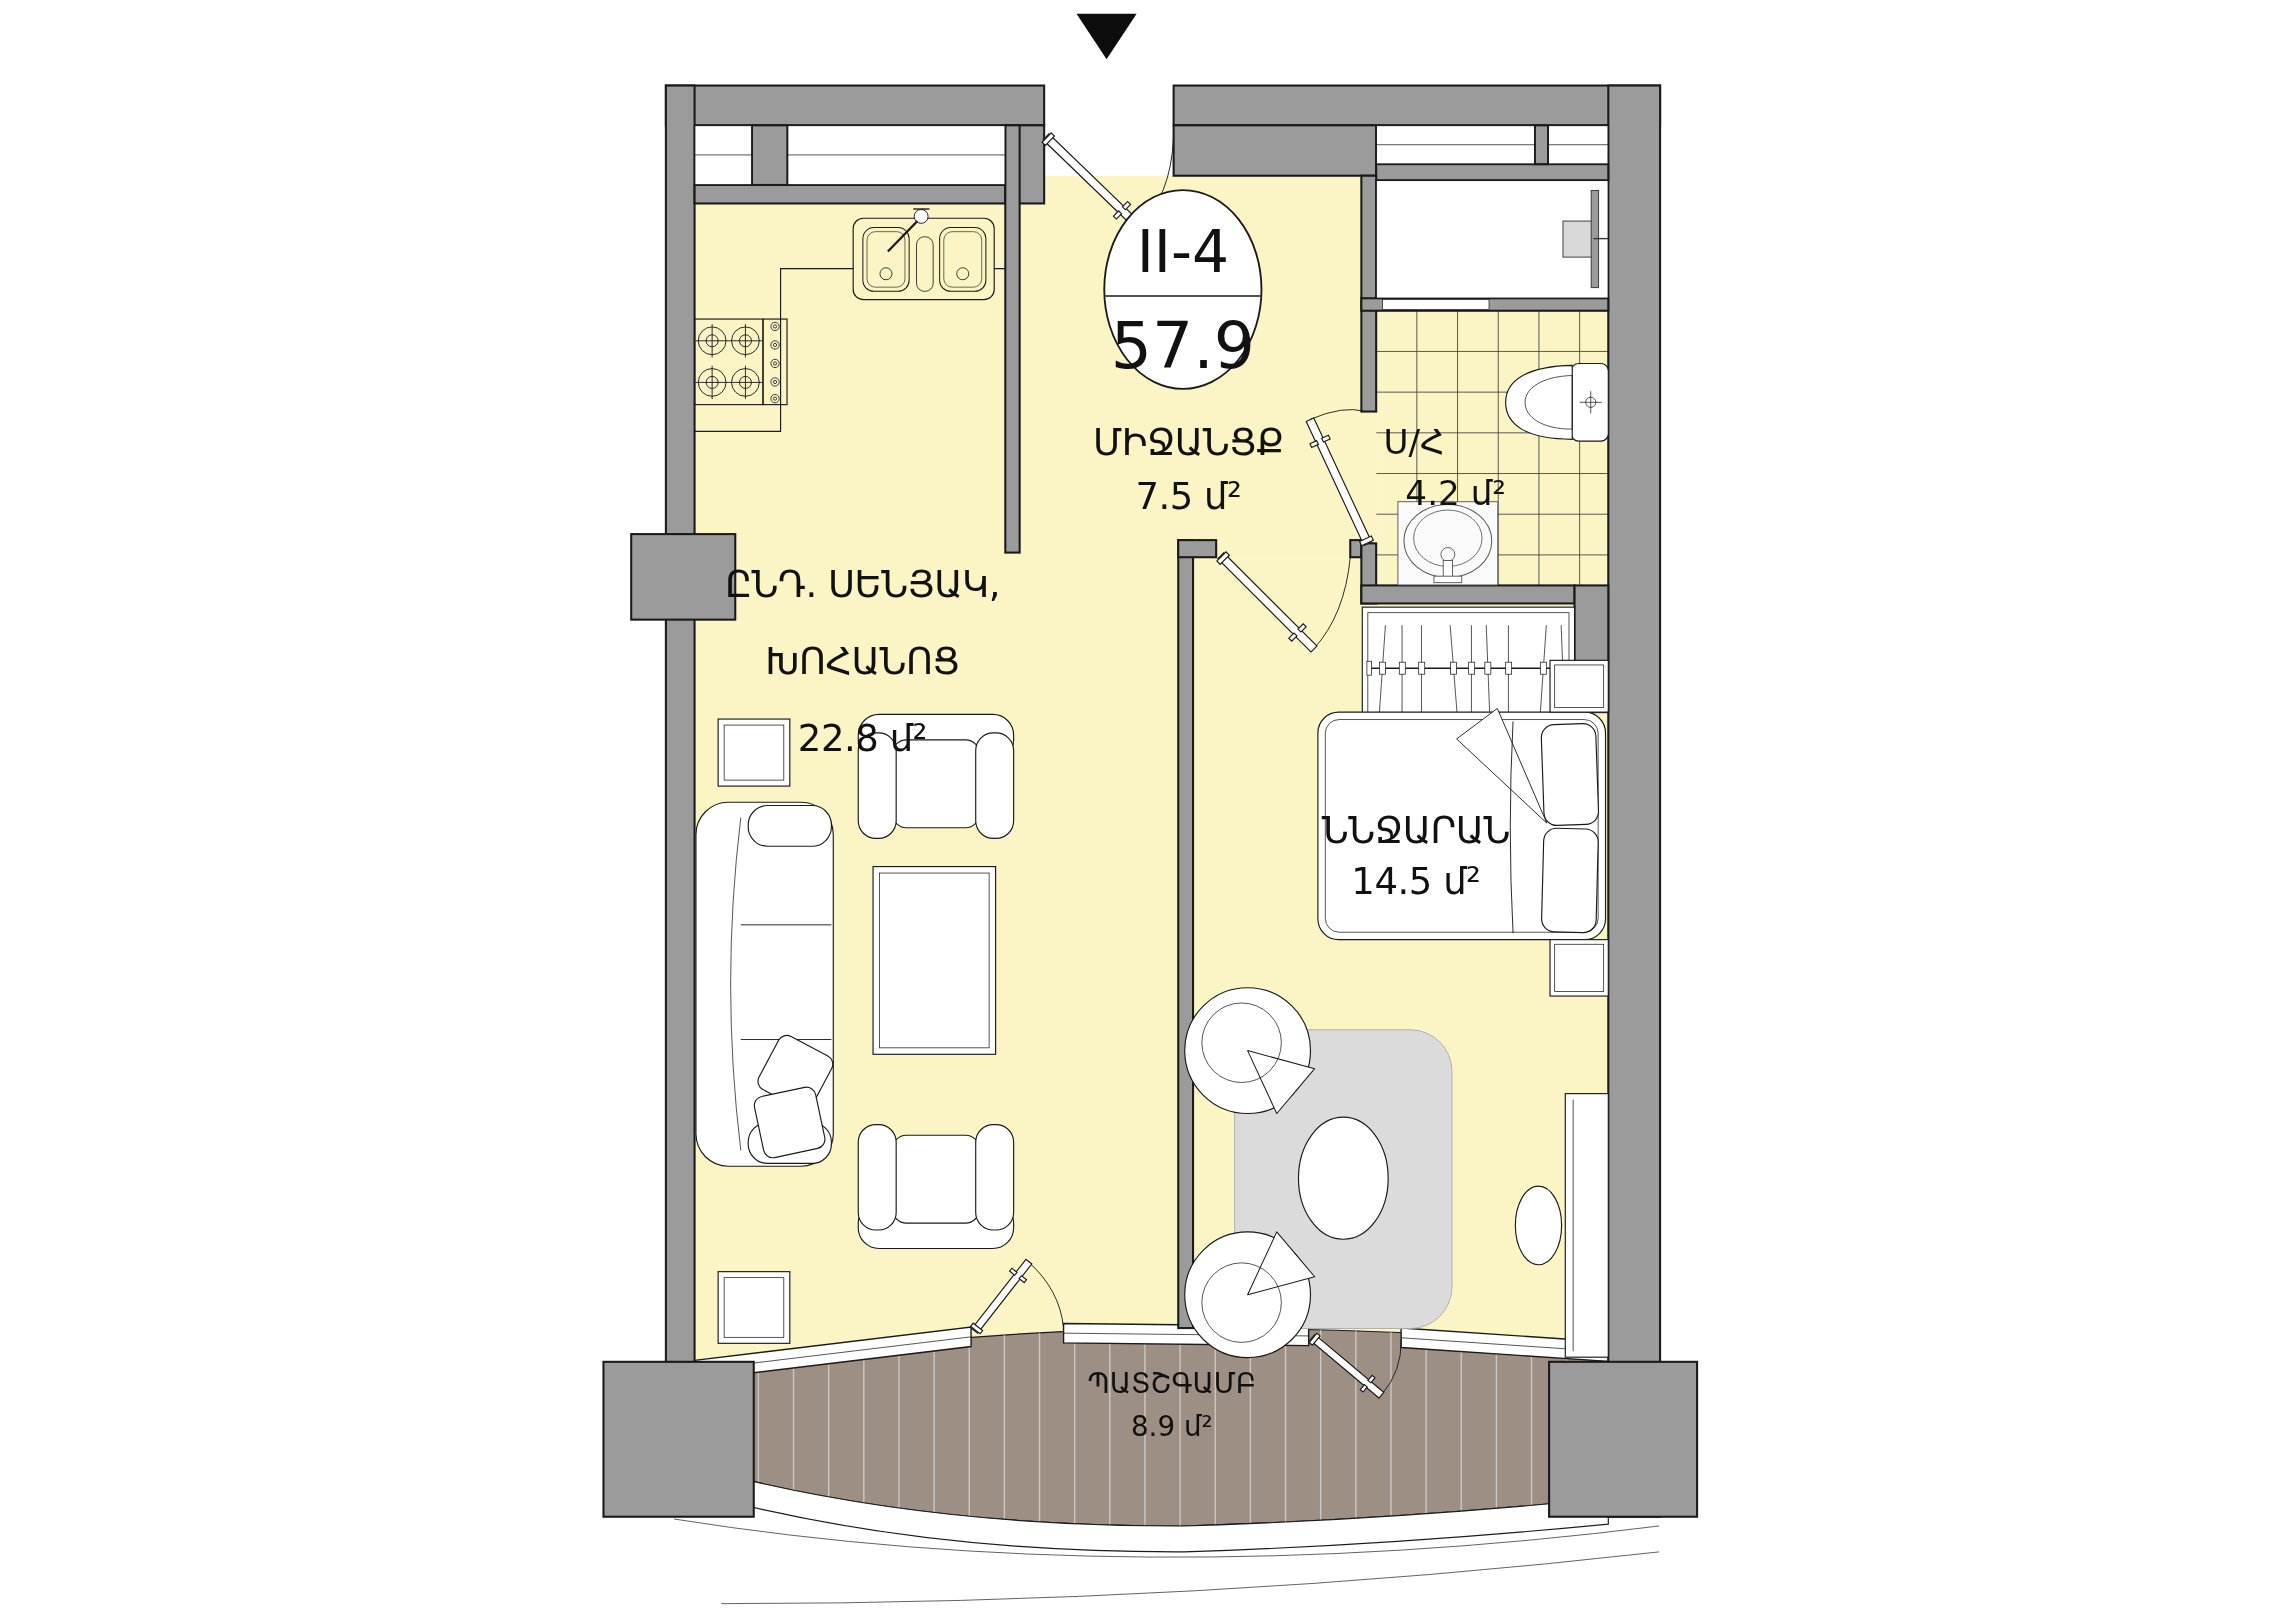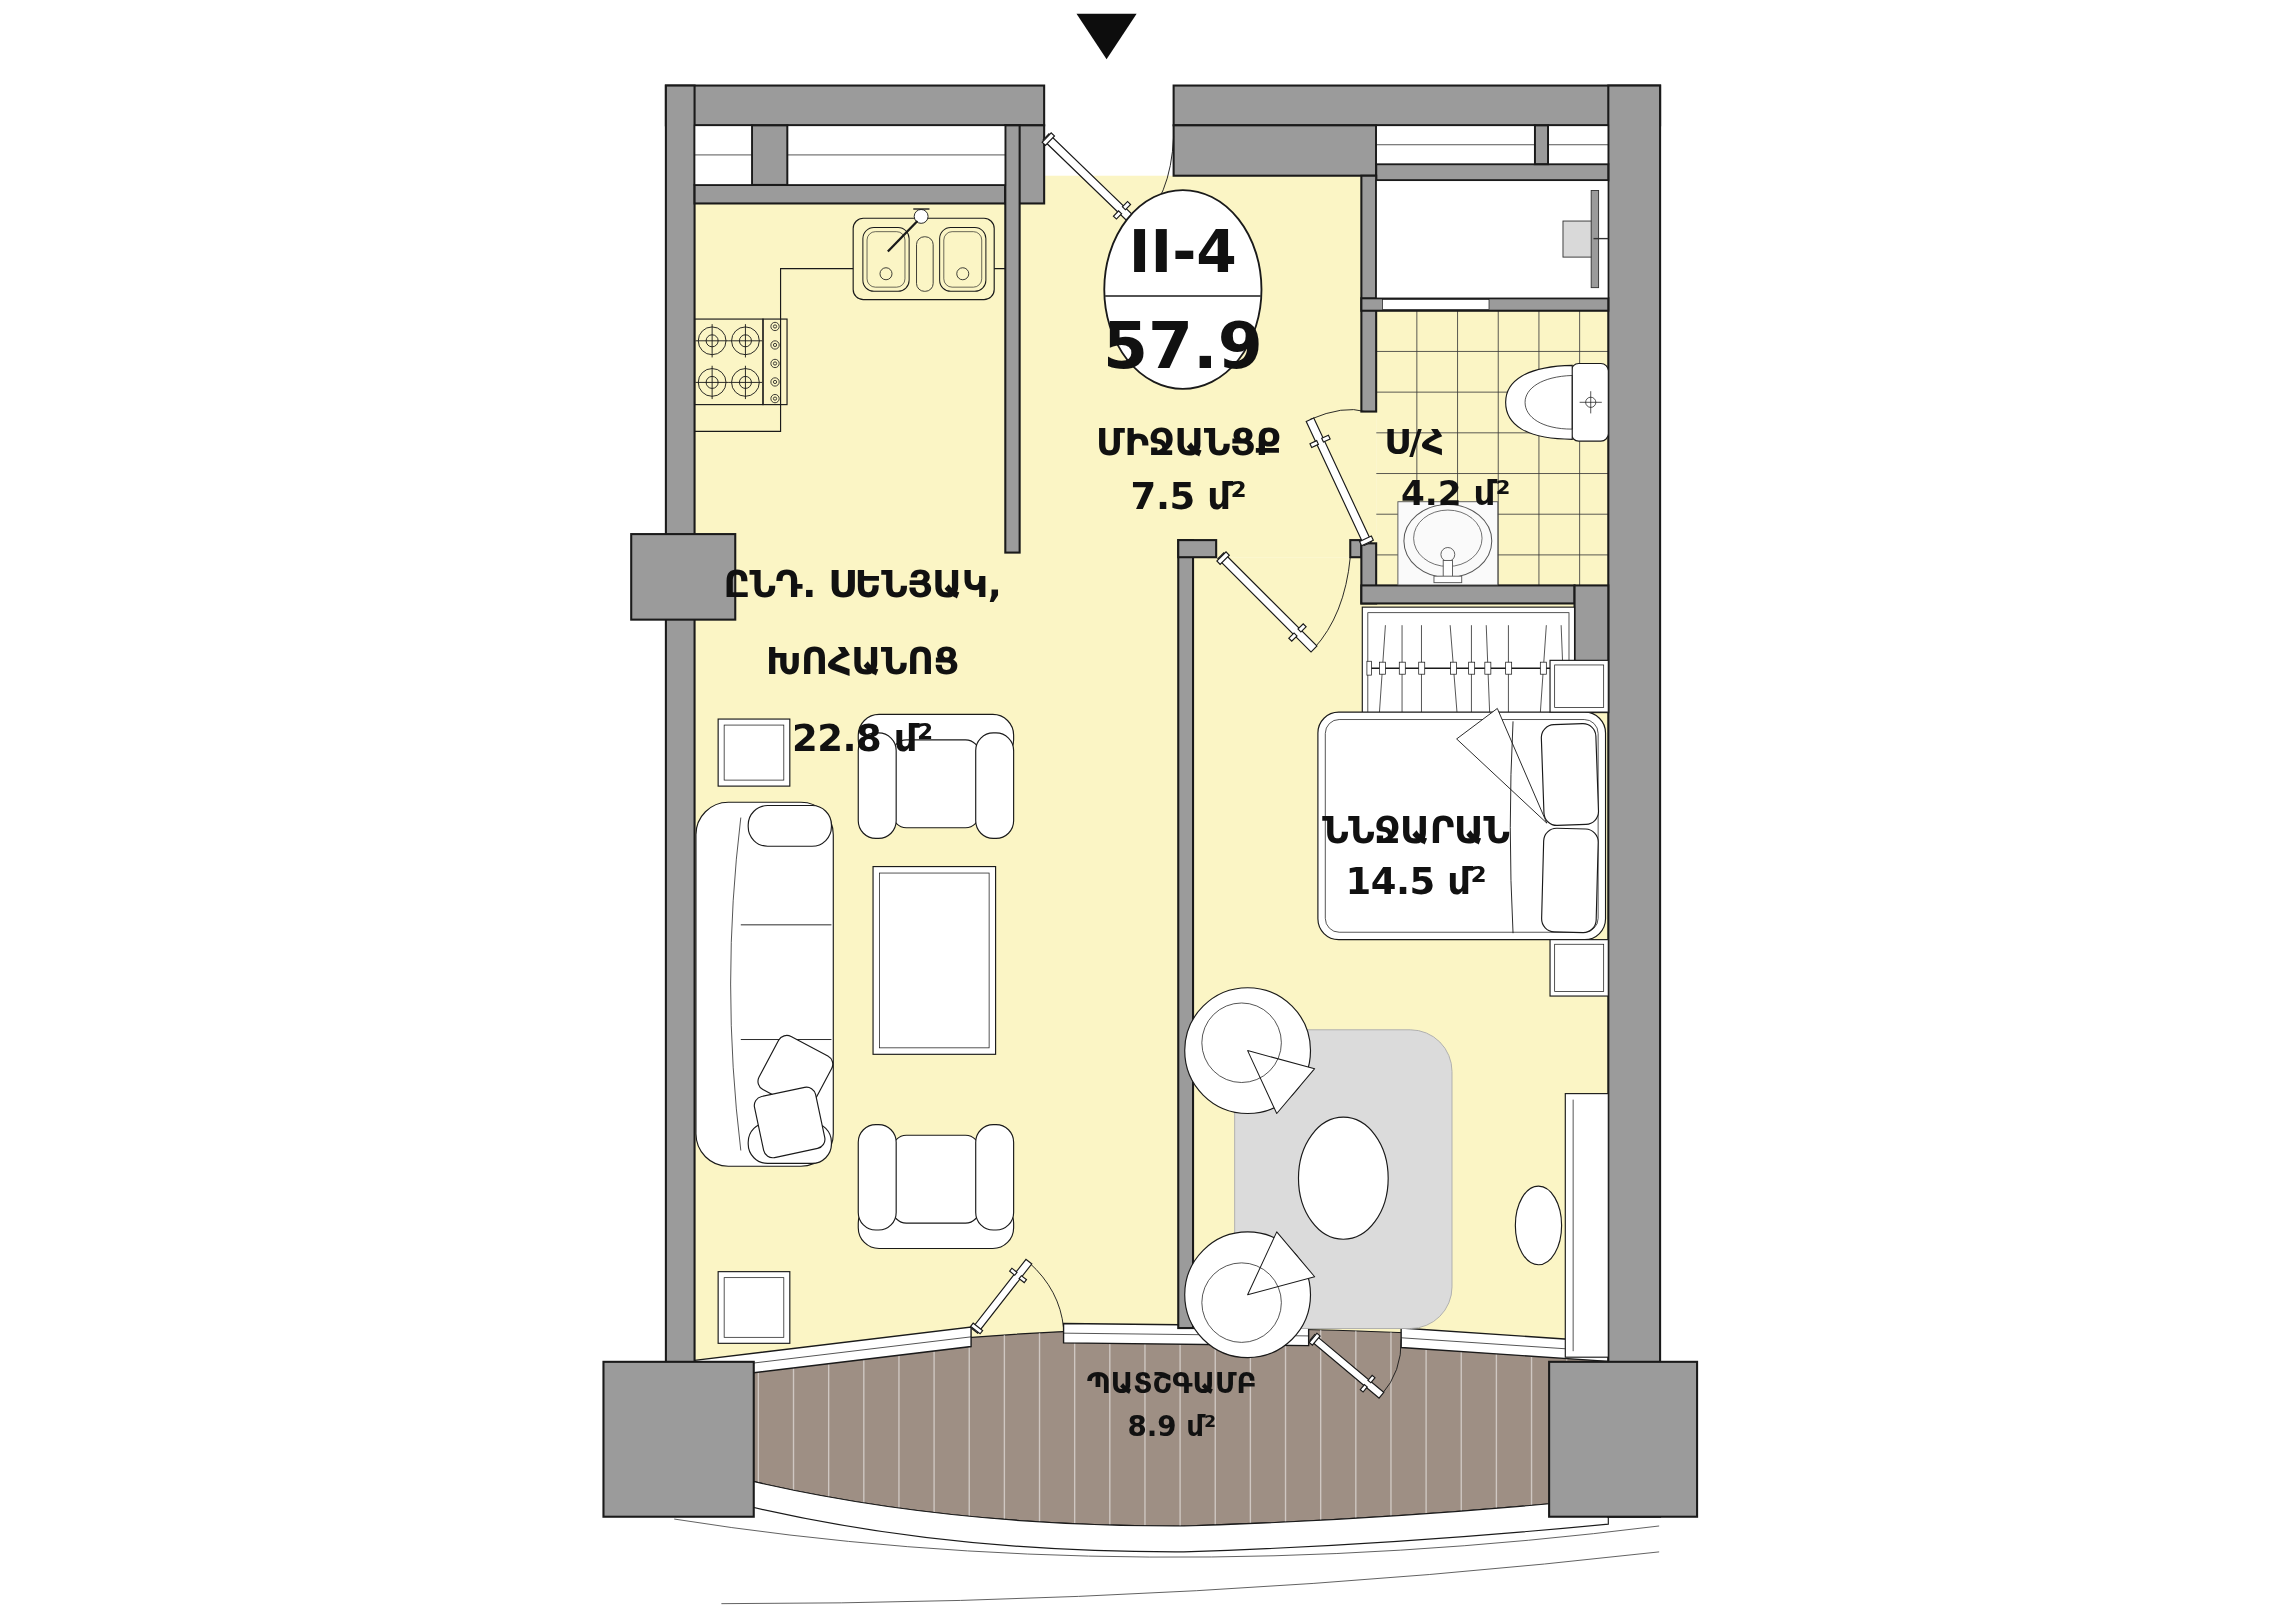--- a/index.html
+++ b/index.html
@@ -1,17 +1,17 @@
 <!DOCTYPE html>
 <html style="font-size:7.4px"><head>
 <meta charset="utf-8">
 <style>
   html,body{margin:0;padding:0;background:#ffffff;}
   body{font-family:"DejaVu Sans","Liberation Sans",sans-serif;}
-  .plan-wrap{width:100vw;max-width:100%;font-weight:bold;}
+  .plan-wrap{width:100vw;max-width:100%;}
   svg{display:block;width:100%;height:auto;}
   text{fill:#111111;font-family:"DejaVu Sans","Liberation Sans",sans-serif;}
   .room-label{font-size:80px;letter-spacing:-1px;}
   .room-label-sm{font-size:74px;}
   .balcony-label{font-size:60px;}
   .badge-code{font-size:126px;}
   .badge-area{font-size:140px;}
   .wall{fill:#9B9B9B;stroke:#1a1a1a;stroke-width:4.5;}
   .floor{fill:#FBF5C5;}
   .win{fill:#ffffff;stroke:#1a1a1a;stroke-width:3.5;}

